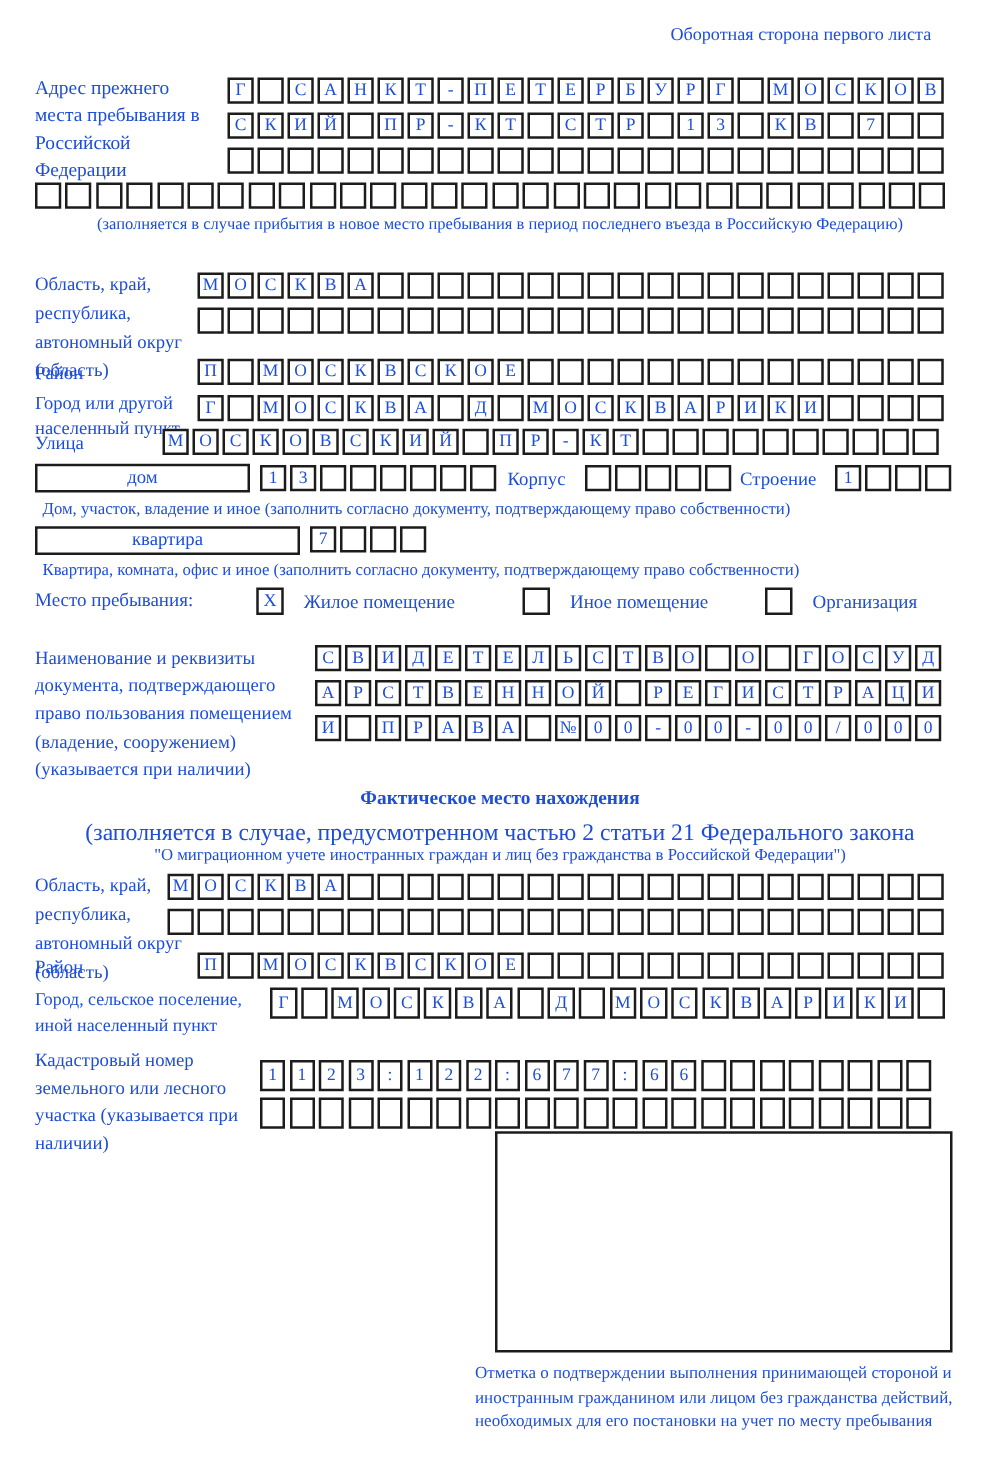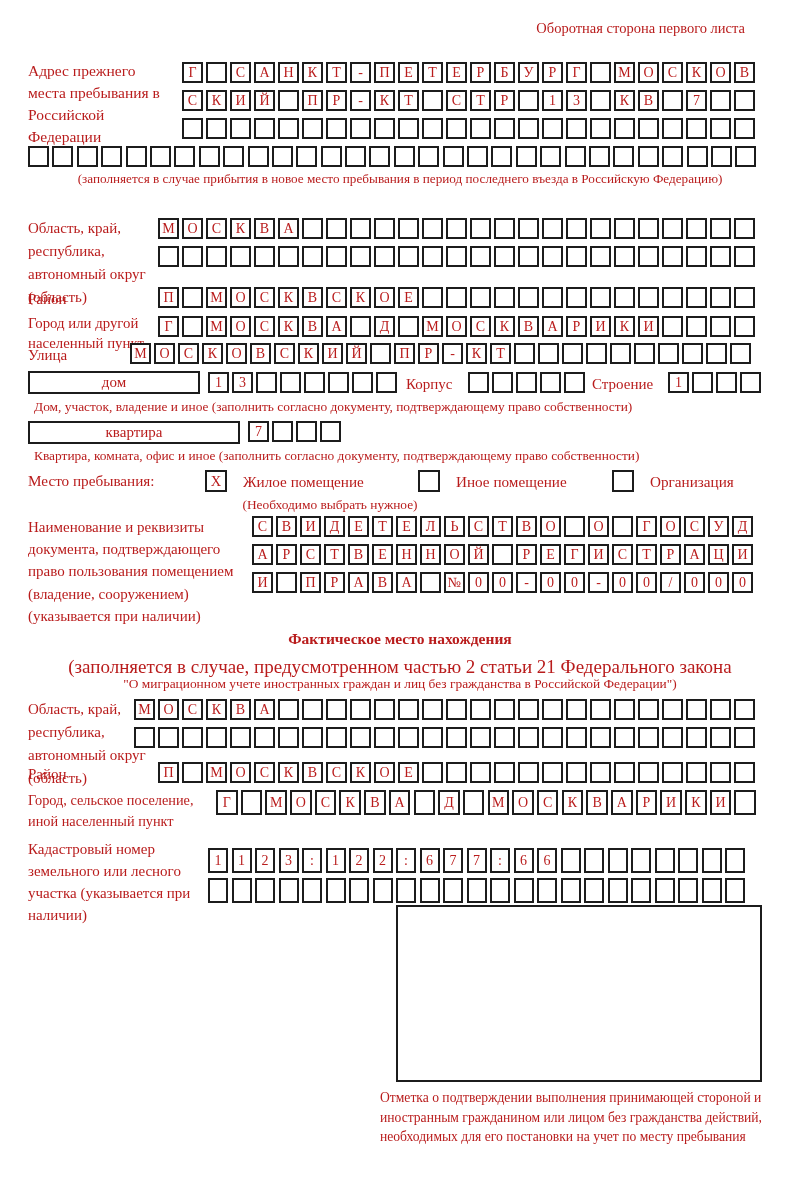--- a/index.html
+++ b/index.html
@@ -1,19 +1,19 @@
 <!DOCTYPE html>
 <html><head>
 <meta charset="utf-8">
 <style>
   * { margin:0; padding:0; box-sizing:border-box; }
   html,body { background:#ffffff; }
   .page {
     position:relative; width:800px; height:1180px; background:#ffffff;
-    font-family:"Liberation Serif", serif; color:#b91c1c; overflow:hidden;
+    font-family:"Liberation Serif", serif; color:#1d4ed8; overflow:hidden;
   }
   .abs { position:absolute; }
   .label { font-size:15px; line-height:21px; }
   .cell-row { display:flex; }
   .cell-row .cell {
     flex:0 0 auto; width:21px; height:21px; margin-right:3px;
     border:2px solid #1c1c1c; display:flex; align-items:center; justify-content:center;
     font-size:14px; line-height:1; background:#fff;
   }
   .row-sp .cell { margin-right:3.4px; }
@@ -337,21 +337,20 @@
     </div>
   <div class="abs caption" style="left:34px;top:448px;font-size:13.4px;">Квартира, комната, офис и иное (заполнить согласно документу, подтверждающему право собственности)</div>
 
   <div class="abs opt-label" style="left:28px;top:472px;">Место пребывания:</div>
   <div class="abs checkbox" style="left:205px;top:470px;">X</div>
   <div class="abs opt-label" style="left:243px;top:473px;">Жилое помещение</div>
   <div class="abs checkbox" style="left:418px;top:470px;"></div>
   <div class="abs opt-label" style="left:456px;top:473px;">Иное помещение</div>
   <div class="abs checkbox" style="left:612px;top:470px;"></div>
   <div class="abs opt-label" style="left:650px;top:473px;">Организация</div>
-  <div class="abs caption" style="left:120px;top:497px;width:420px;text-align:center;font-size:13.4px;">(Необходимо выбрать нужное)</div>
 
   <div class="abs label" style="left:28px;top:516px;width:225px;line-height:22.2px;">Наименование и реквизиты документа, подтверждающего право пользования помещением (владение, сооружением) (указывается при наличии)</div>
   <div class="abs cell-row" style="left:252px;top:516px;">
       <span class="cell">С</span>
       <span class="cell">В</span>
       <span class="cell">И</span>
       <span class="cell">Д</span>
       <span class="cell">Е</span>
       <span class="cell">Т</span>
       <span class="cell">Е</span>

